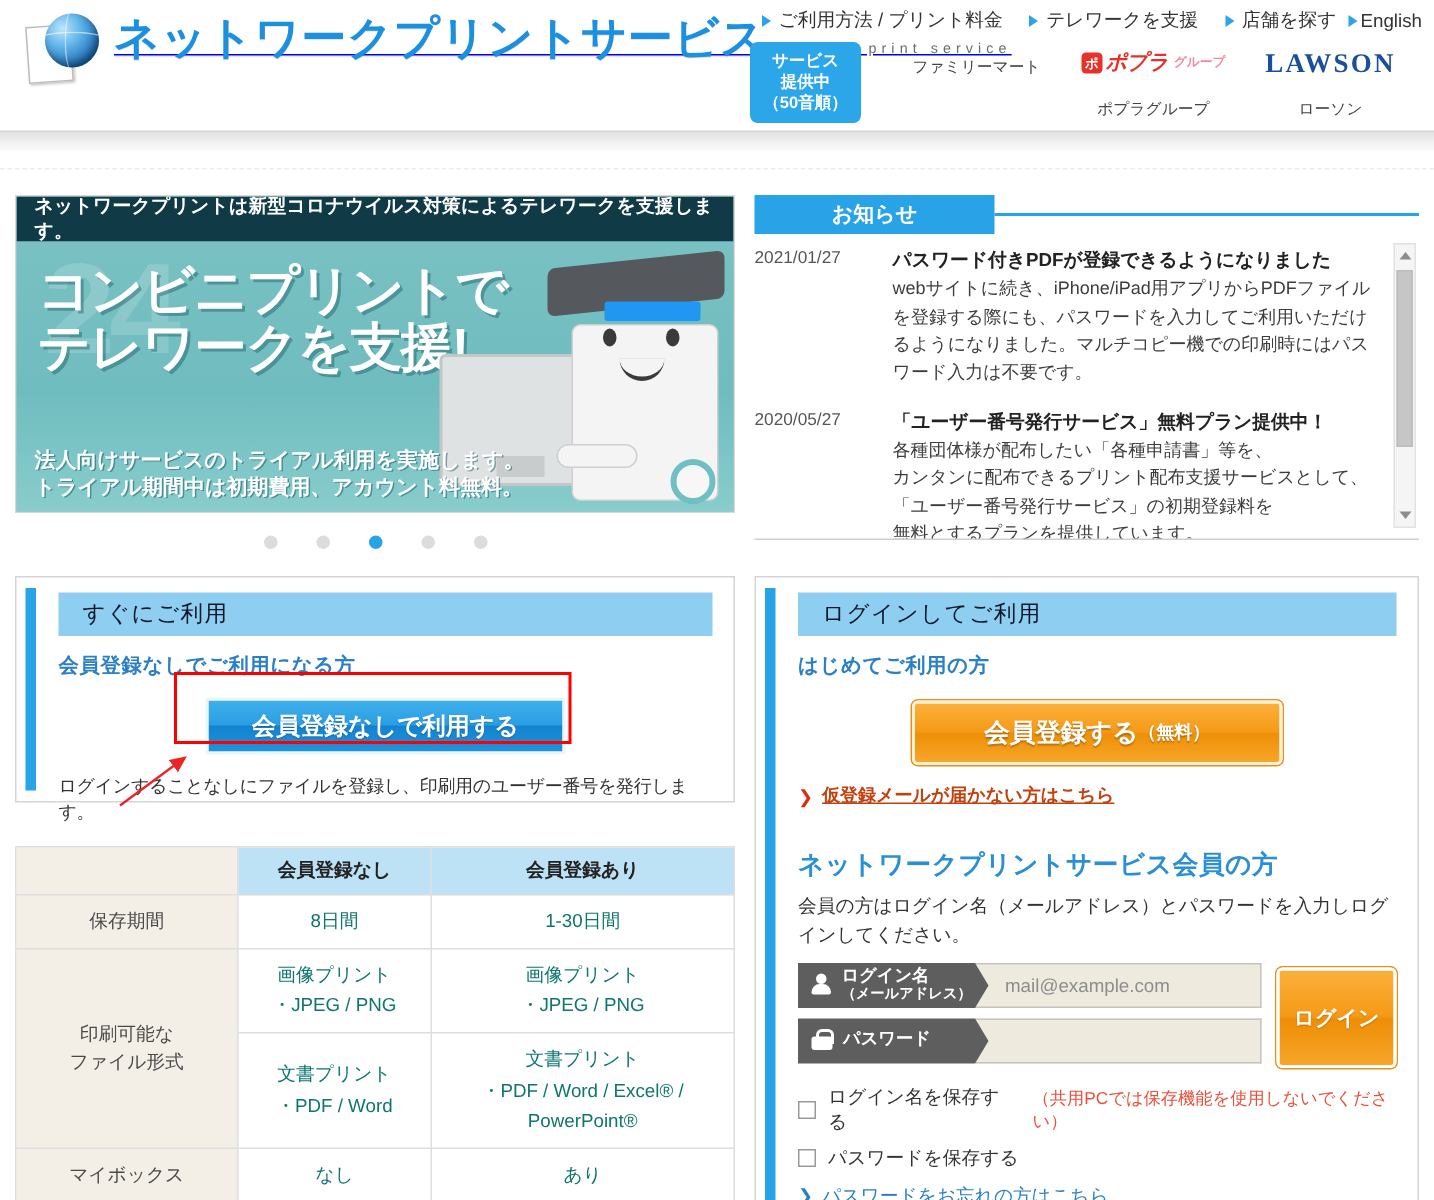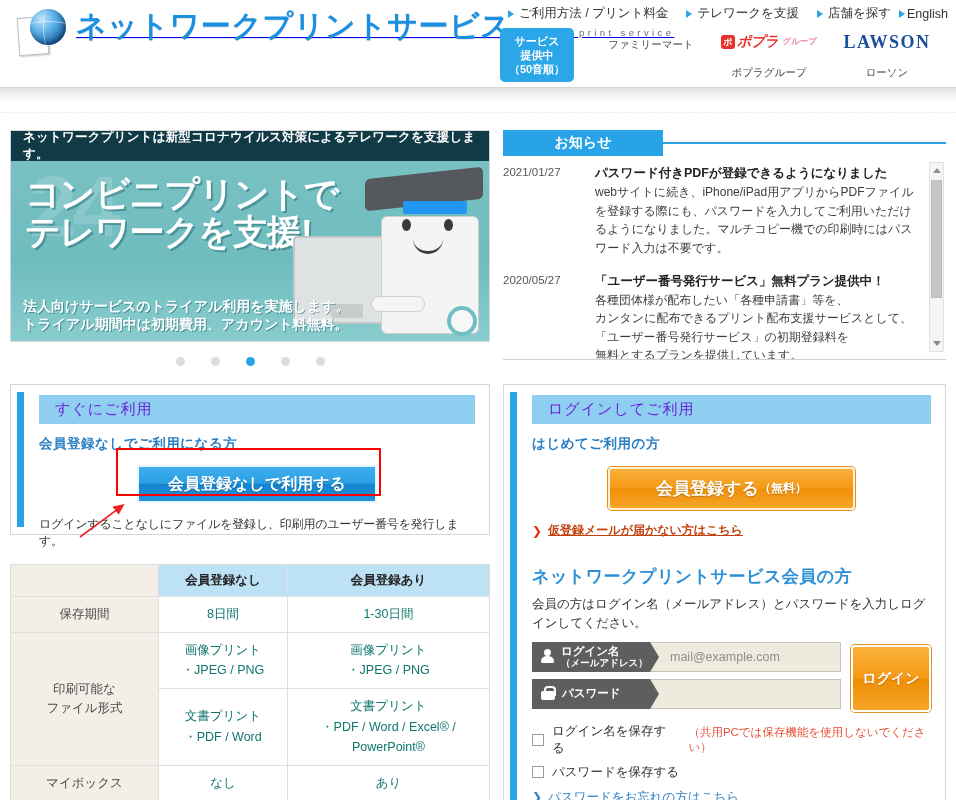--- a/index.html
+++ b/index.html
@@ -165,21 +165,21 @@
     background:#c6c6c6; border:1px solid #bdbdbd; }
   .nscroll .ar { position:absolute; left:3px; width:0;height:0;
     border-left:4px solid transparent;border-right:4px solid transparent; }
   .nscroll .up { top:5px; border-bottom:5px solid #8d8d8d; }
   .nscroll .dn { bottom:5px; border-top:5px solid #8d8d8d; }
 
   
   .panel { position:absolute; border:1px solid #d5d5d5; background:#fff; }
   .panel .accent { position:absolute; left:6px; top:7px; bottom:7px; width:7px; background:#29a3e8; }
   .panel-inner { padding: 10px 14px 10px 28px; }
-  .panel-title { background:#8ecef0; color:#6d28d9; font-size:15px; font-weight:normal;
+  .panel-title { background:#8ecef0; color:#0f172a; font-size:15px; font-weight:normal;
     padding:5px 0 5px 16px; letter-spacing:1px; }
   .panel-sub { color:#2b7fc4; font-size:13.5px; font-weight:bold; margin-top:11px; letter-spacing:.5px; }
 
   .panel-left { left:10px; top:266px; width:480px; height:151px; }
   .panel-right { left:503px; top:266px; width:443px; height:515px; }
 
   .btn-blue {
     position:relative; margin: 12px auto 0 auto; width:240px; height:38px;
     background: linear-gradient(to bottom,#3fb0ec 0%, #2a9ee4 48%, #1383cf 50%, #1f93dc 100%);
     border:2px solid #eaf6fd; border-radius:2px;

